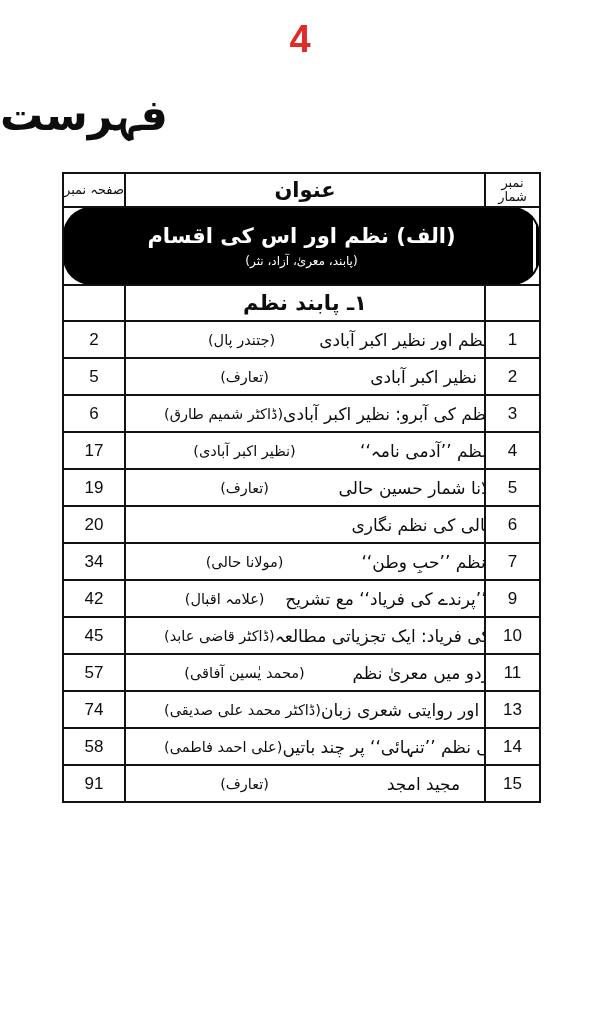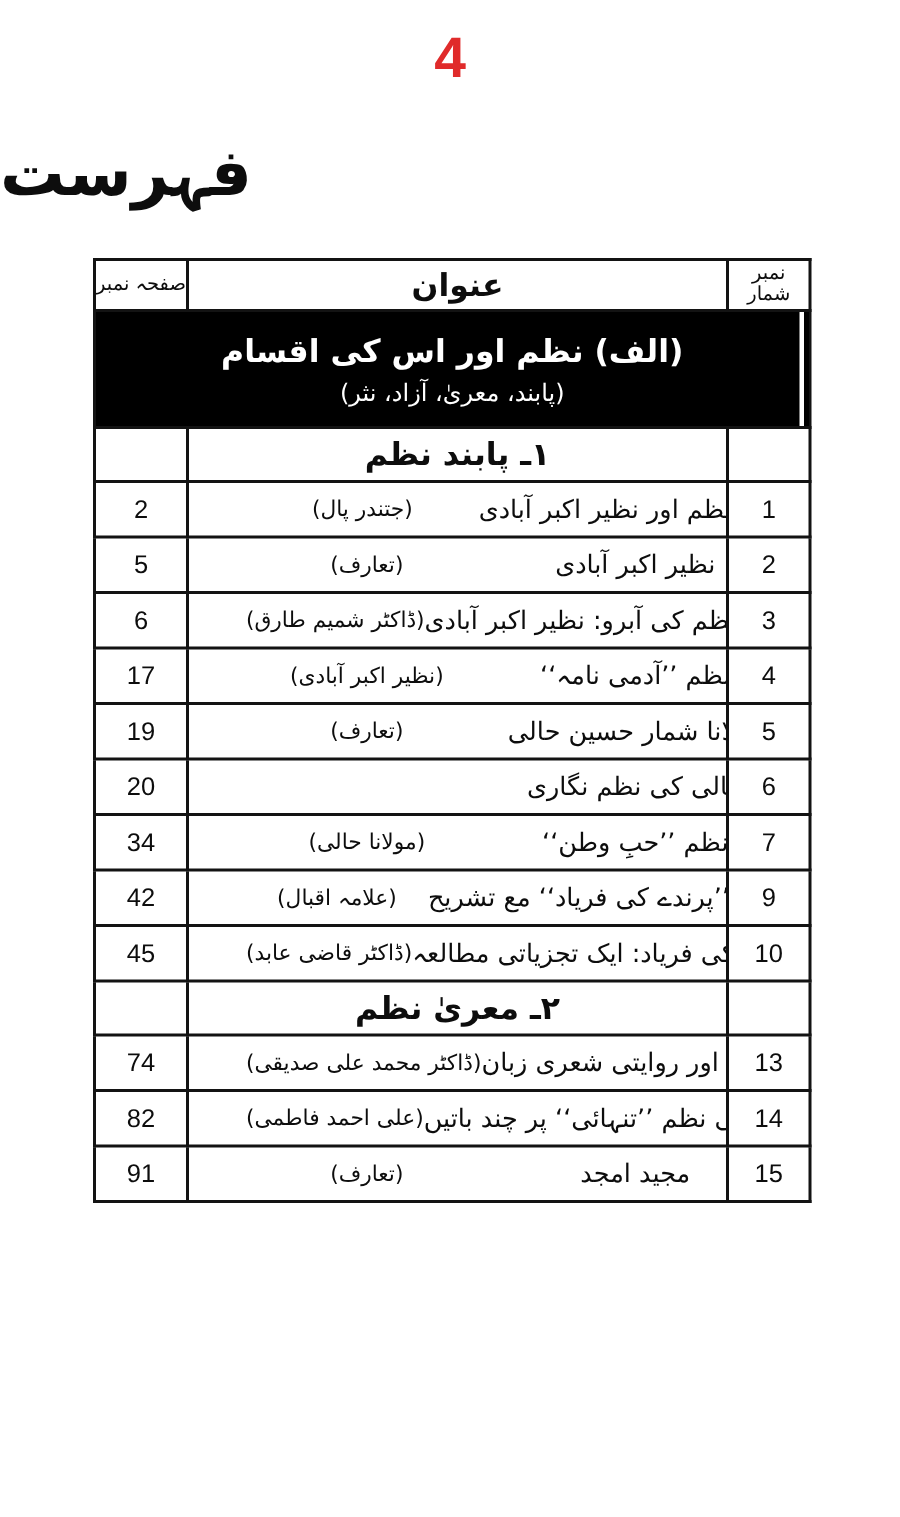--- a/index.html
+++ b/index.html
@@ -62,29 +62,30 @@
   }
 
   
   tr.band-row td{
     height:76px;
     background:#000000;
     color:#ffffff;
     text-align:center;
     direction:rtl;
     position:relative;
+    border-radius:28px;
   }
   tr.band-row td::after{
     content:"";
     position:absolute;
     right:3px;top:0;bottom:0;width:3px;
     background:#ffffff;
   }
   .band-line1{font-size:21px;font-weight:700;line-height:1.25;}
-  .band-line2{font-size:16px;font-weight:500;margin-top:5px;line-height:1.2;}
+  .band-line2{font-size:12px;font-weight:500;margin-top:5px;line-height:1.2;}
 
   
   tr.section-row td{height:34px;}
   td.section-heading{
     text-align:center;
     font-size:21px;
     font-weight:700;
     direction:rtl;
     border-radius:13px;
   }
@@ -234,37 +235,42 @@
         <tr class="data-row">
           <td class="col-page">45</td>
           <td class="col-title">
             <div class="trow">
               <span class="author" lang="ur">(ڈاکٹر قاضی عابد)</span>
               <span class="title" lang="ur">پرندے کی فریاد: ایک تجزیاتی مطالعہ</span>
             </div>
           </td>
           <td class="col-serial">10</td>
         </tr>
-        <tr class="section-row">
-          <td class="col-page"></td>
-          <td class="section-heading" lang="ur">۲ـ معریٰ نظم</td>
-          <td class="col-serial"></td>
+        <tr class="data-row">
+          <td class="col-page">57</td>
+          <td class="col-title">
+            <div class="trow">
+              <span class="author" lang="ur">(محمد یٰسین آفاقی)</span>
+              <span class="title" lang="ur">اُردو میں معریٰ نظم</span>
+            </div>
+          </td>
+          <td class="col-serial">11</td>
         </tr>
         <tr class="data-row">
           <td class="col-page">74</td>
           <td class="col-title">
             <div class="trow">
               <span class="author" lang="ur">(ڈاکٹر محمد علی صدیقی)</span>
               <span class="title" lang="ur">فیض احمد فیض اور روایتی شعری زبان</span>
             </div>
           </td>
           <td class="col-serial">13</td>
         </tr>
         <tr class="data-row">
-          <td class="col-page">82</td>
+          <td class="col-page">58</td>
           <td class="col-title">
             <div class="trow">
               <span class="author" lang="ur">(علی احمد فاطمی)</span>
               <span class="title" lang="ur">فیض کی نظم ’’تنہائی‘‘ پر چند باتیں</span>
             </div>
           </td>
           <td class="col-serial">14</td>
         </tr>
         <tr class="data-row">
           <td class="col-page">91</td>

